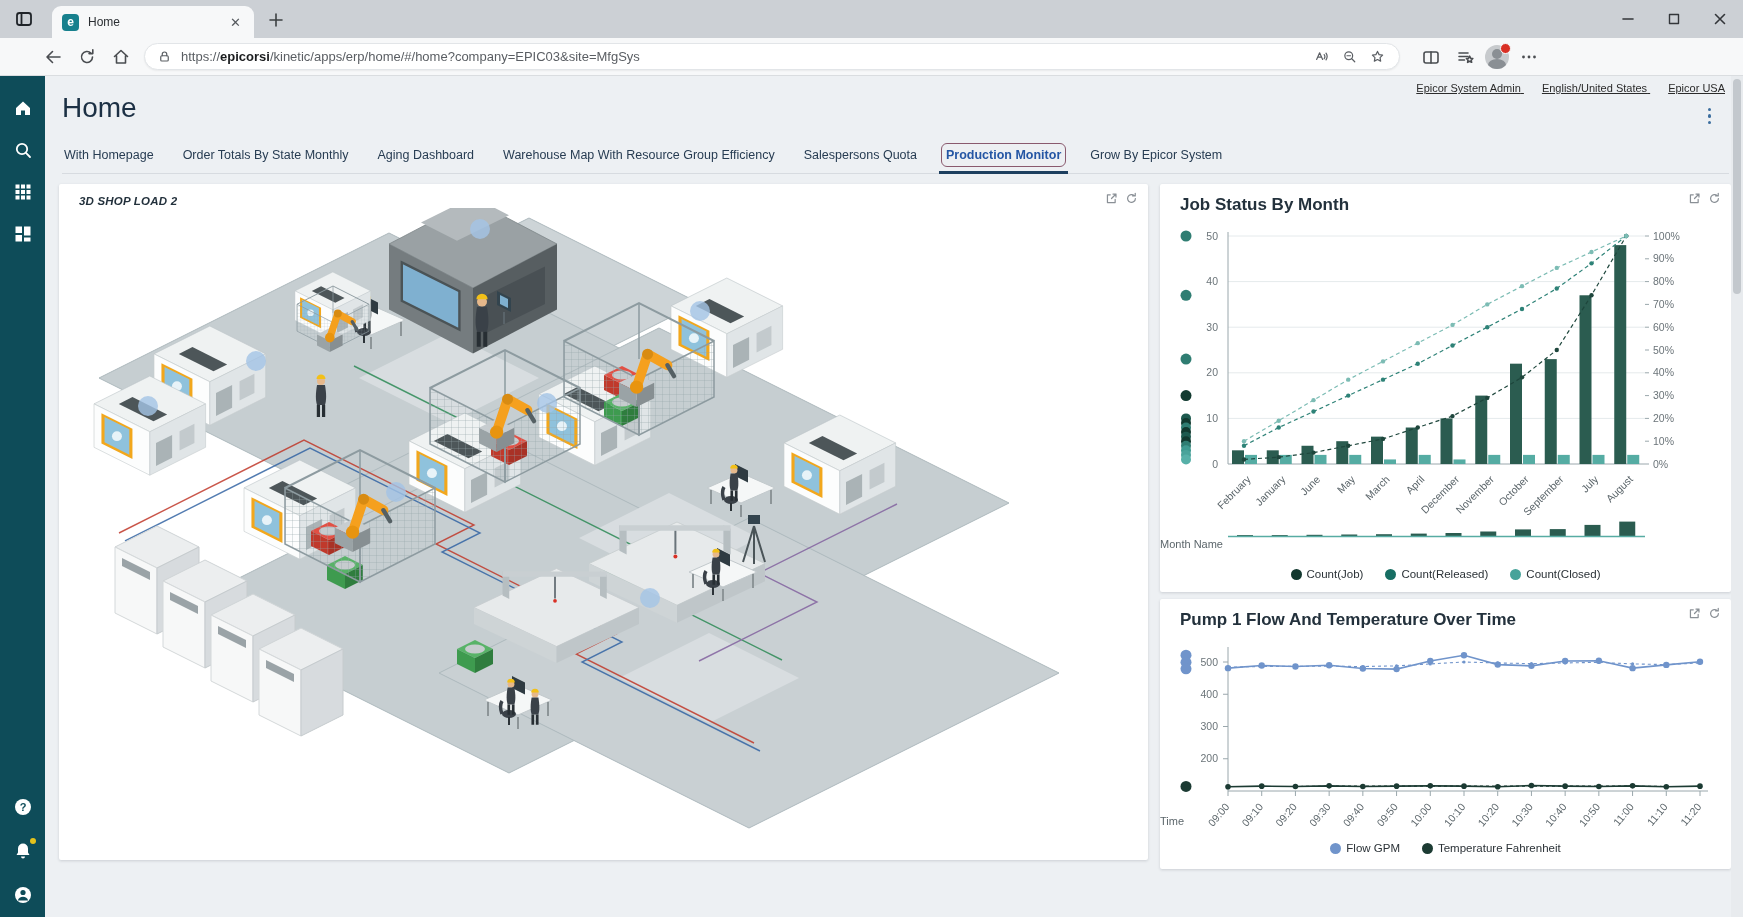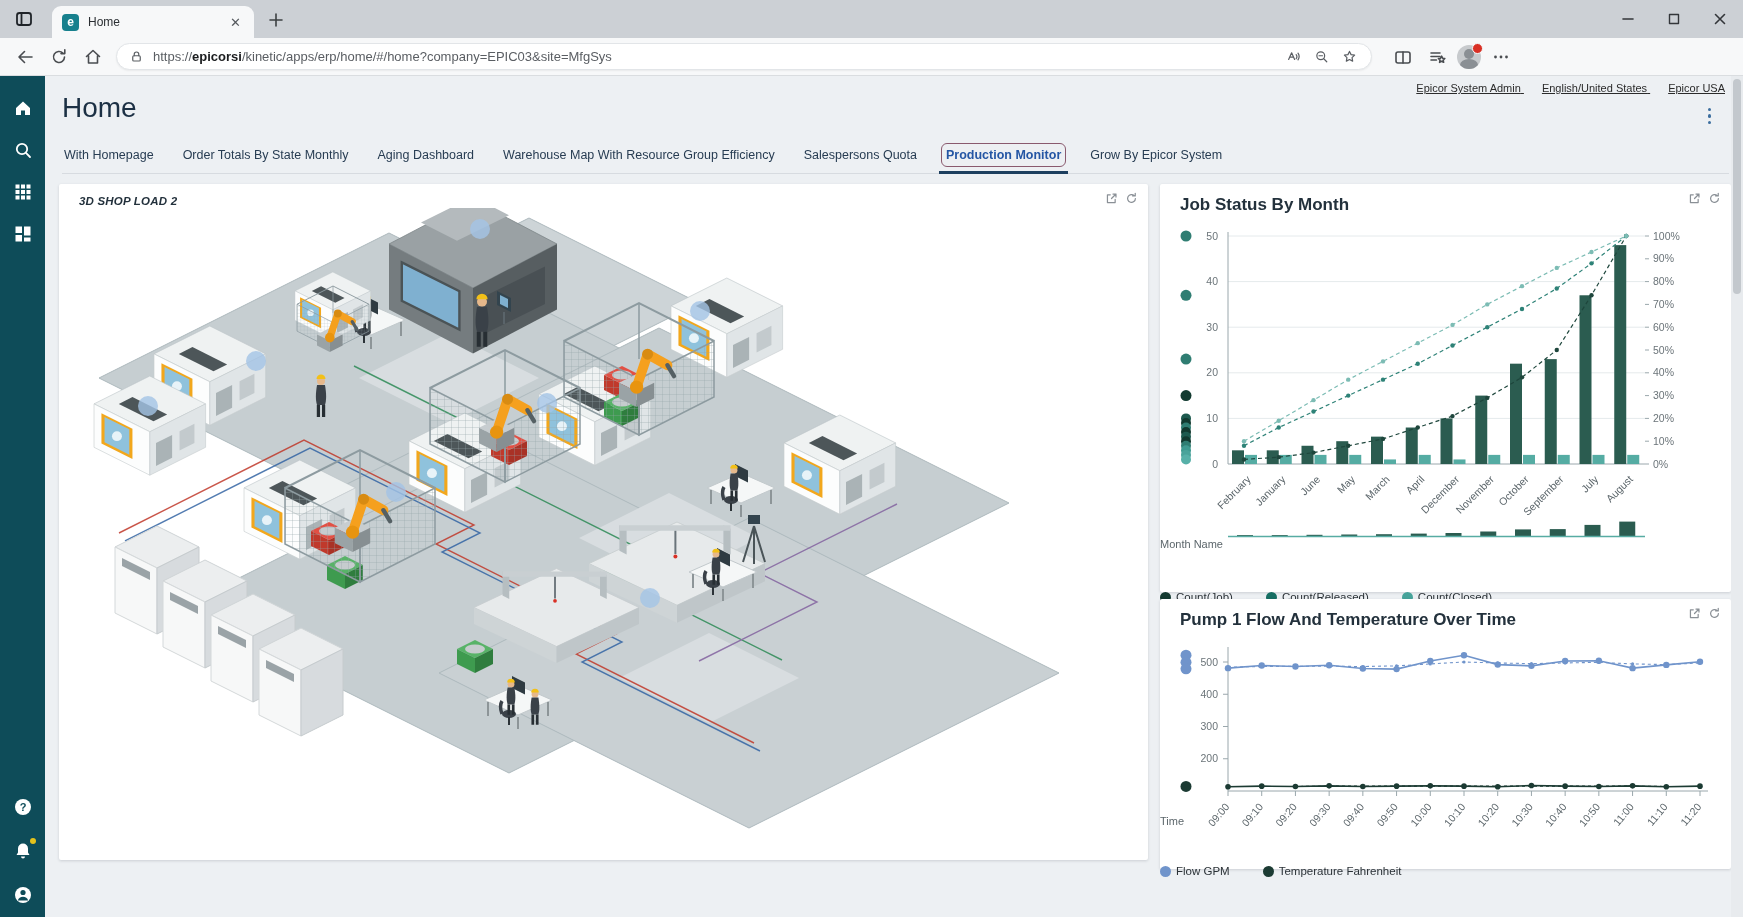--- a/index.html
+++ b/index.html
@@ -12,21 +12,21 @@
   .btab{position:absolute;left:52px;top:6px;width:202px;height:32px;background:#f7f8f9;
         border-radius:9px 9px 0 0;display:flex;align-items:center;padding:0 10px;box-sizing:border-box;}
   .favicon{width:17px;height:17px;border-radius:4px;background:#17808d;color:#fff;font-size:12px;
            font-weight:bold;display:flex;align-items:center;justify-content:center;}
   .btab-title{font-size:12px;color:#2b2f33;margin-left:9px;flex:1;}
   .tab-close{font-size:13px;color:#55595e;padding:0 3px;cursor:default;}
   .newtab{position:absolute;left:266px;top:10px;}
   #winctl{position:absolute;right:0;top:0;height:38px;display:flex;align-items:center;}
   #winctl .wbtn{width:46px;height:38px;display:flex;align-items:center;justify-content:center;}
   #toolbar{position:absolute;left:0;top:38px;width:1743px;height:38px;background:#f7f8f9;
-           border-bottom:1px solid #dadde0;box-sizing:border-box;display:flex;align-items:center;}
+           border-bottom:1px solid #dadde0;box-sizing:border-box;display:flex;align-items:center;padding-left:28px;}
   .cicon{width:20px;height:20px;stroke:#4a4d51;stroke-width:1.6;fill:none;stroke-linecap:round;stroke-linejoin:round;}
   .tbtn{width:34px;height:30px;display:flex;align-items:center;justify-content:center;flex:0 0 auto;}
   #urlbar{margin-left:6px;width:1256px;height:27px;background:#fff;border:1px solid #e2e5e8;
           border-radius:14px;display:flex;align-items:center;padding:0 8px 0 12px;box-sizing:border-box;
           box-shadow:0 1px 2px rgba(0,0,0,.06);}
   #urlbar .cicon{width:15px;height:15px;stroke:#5a5e63;}
   #url-text{flex:1;font-size:13px;color:#5a5e63;margin-left:9px;white-space:nowrap;overflow:hidden;}
   #url-text b{color:#1b1d1f;font-weight:bold;}
   .uicon{width:28px;height:26px;display:flex;align-items:center;justify-content:center;flex:0 0 auto;}
   #avatar-wrap{position:relative;width:30px;height:28px;display:flex;align-items:center;justify-content:center;}
@@ -57,21 +57,21 @@
   .panel{position:absolute;background:#fff;border-radius:2px;box-shadow:0 1px 3px rgba(30,40,50,.16);}
   #panel-shop{left:14px;top:108px;width:1089px;height:676px;font-style:italic;}
   #panel-job{left:1115px;top:108px;width:571px;height:408px;}
   #panel-pump{left:1115px;top:523px;width:571px;height:270px;}
   .panel-title{position:absolute;left:20px;top:11px;font-size:17px;font-weight:bold;color:#23313c;}
   #panel-shop .panel-title{font-size:11.5px;letter-spacing:.2px;}
   .panel-icons{position:absolute;right:10px;top:8px;display:flex;gap:7px;}
   .picon{width:13px;height:13px;stroke:#8a9096;fill:none;stroke-width:1.5;stroke-linecap:round;stroke-linejoin:round;}
   #factory{position:absolute;left:0;top:24px;}
   .axis-footer{position:absolute;width:100%;text-align:left;font-size:11px;color:#5c666b;}
-  .legend-row{position:absolute;width:100%;display:flex;gap:33px;font-size:11.5px;color:#2b3237;margin-top:23px;}
+  .legend-row{position:absolute;width:100%;display:flex;justify-content:center;gap:22px;font-size:11.5px;color:#2b3237;}
   .lg-item{display:flex;align-items:center;gap:5px;}
   .lg-dot{width:11px;height:11px;border-radius:50%;display:inline-block;}
   #scrollbar{position:absolute;right:0;top:0;width:12px;height:841px;background:#e8ebee;}
   #scroll-thumb{position:absolute;left:2px;top:3px;width:8px;height:215px;border-radius:4px;background:#c3c8cd;}
   svg text{font-family:"Liberation Sans",sans-serif;}
 </style>
 </head>
 <body>
 
 <div id="tabstrip">

